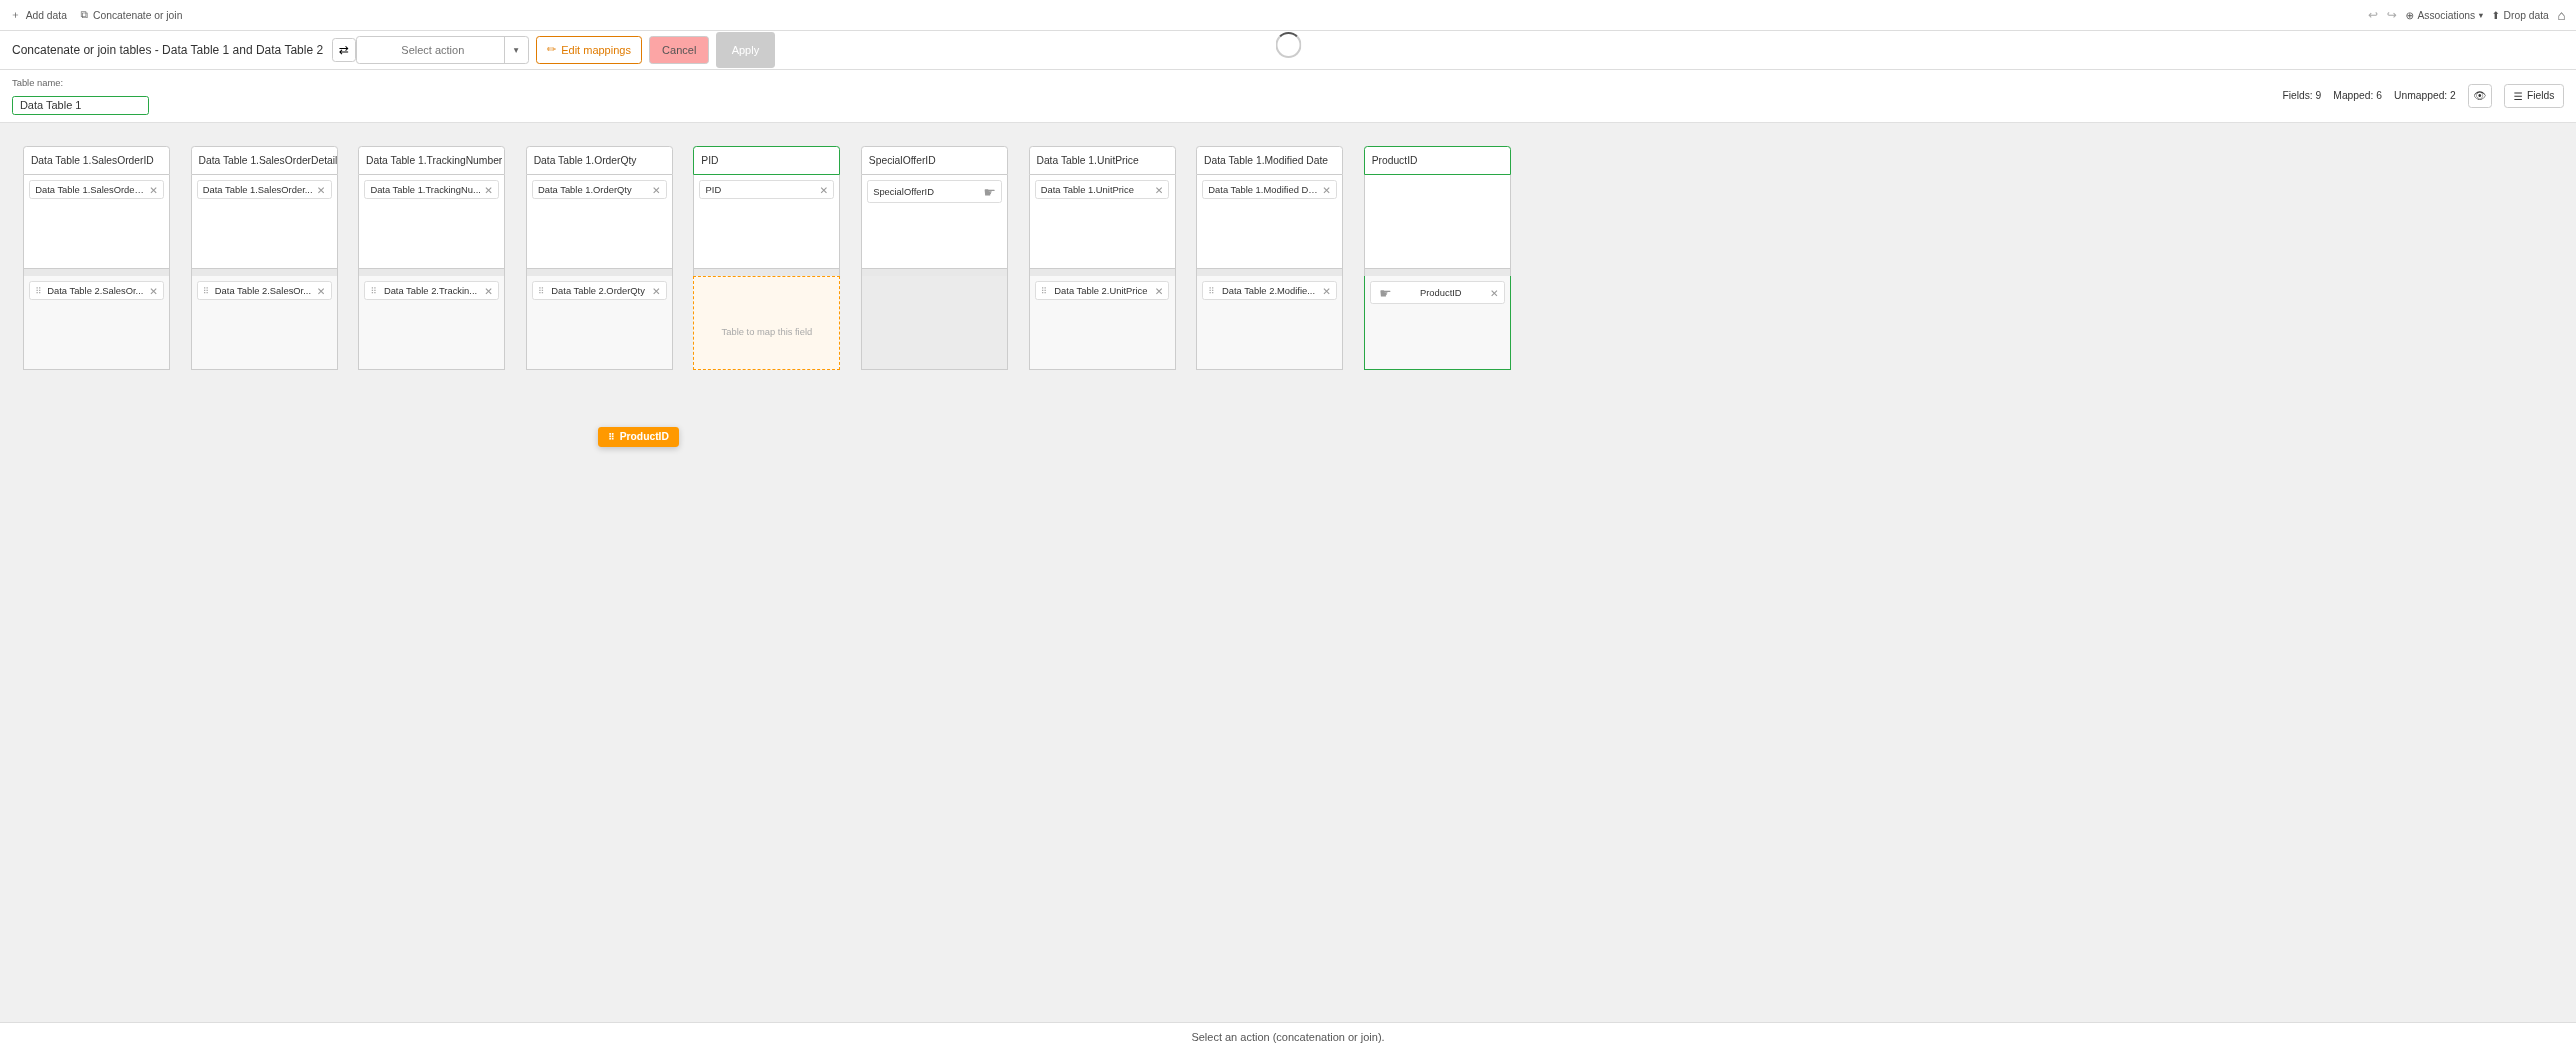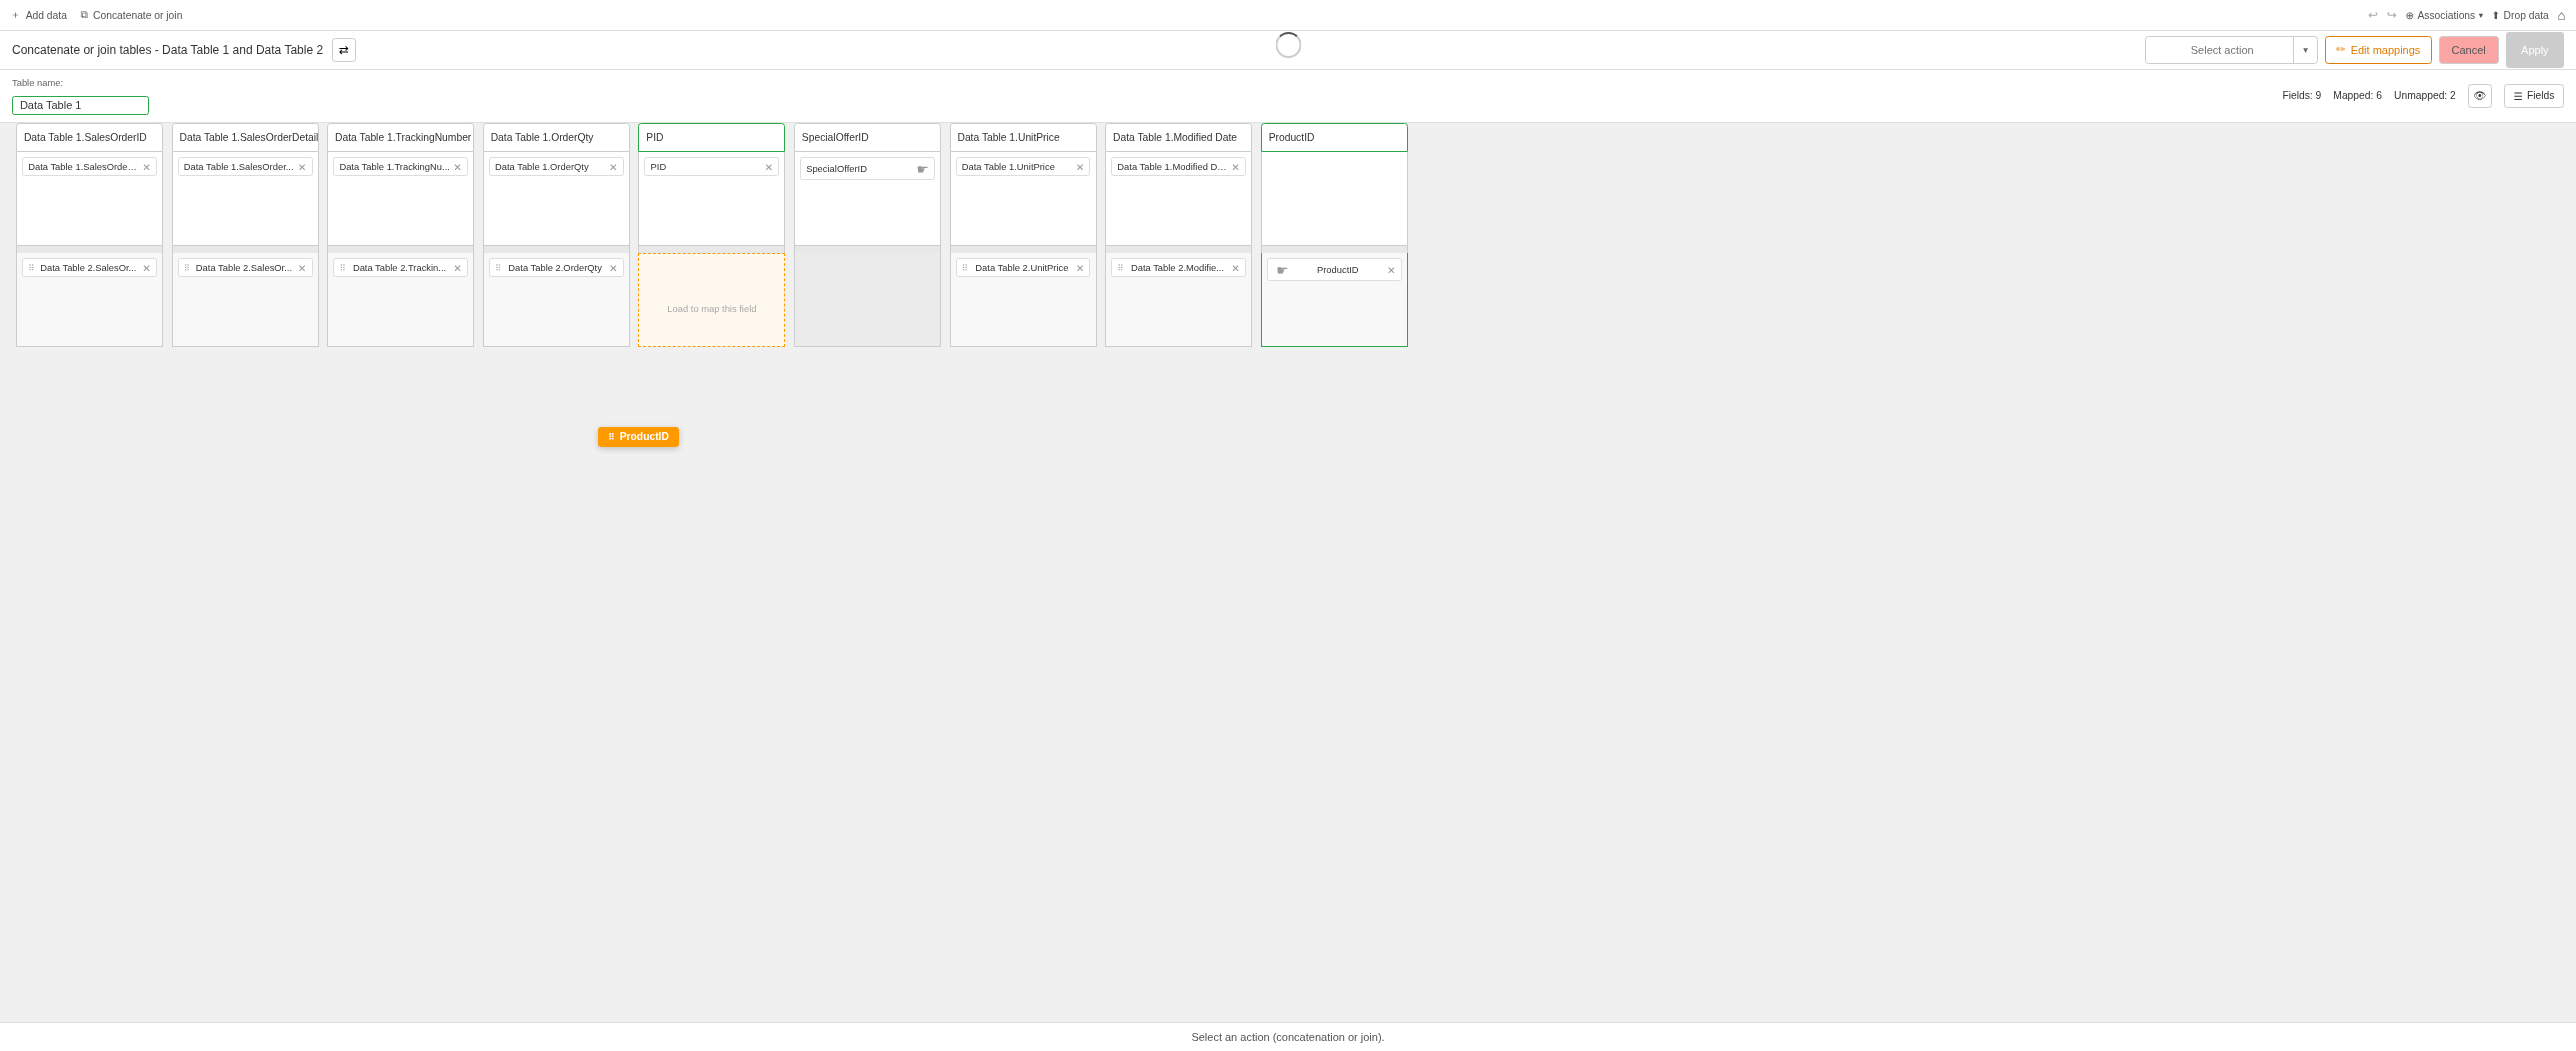--- a/index.html
+++ b/index.html
@@ -11,21 +11,21 @@
       background: #fff; border-bottom: 0.9px solid #ddd; height: 31px; padding: 0 10.3px;
     }
     .top-nav-left { display: flex; align-items: center; gap: 13.7px; }
     .top-nav-item { display: flex; align-items: center; gap: 5.1px; color: #555; font-size: 10.3px; cursor: pointer; }
     .top-nav-right { display: flex; align-items: center; gap: 8.6px; }
     .associations-btn { display: flex; align-items: center; gap: 3.4px; font-size: 10.3px; color: #555; cursor: pointer; }
     .load-data-btn { display: flex; align-items: center; gap: 3.4px; font-size: 10.3px; color: #555; cursor: pointer; }
 
     
     .toolbar {
-      display: flex; align-items: center; justify-content: space-between;
+      display: flex; align-items: center; 
       background: #fff; border-bottom: 0.9px solid #ddd; height: 39px; padding: 0 12px;
     }
     .toolbar-left { display: flex; align-items: center; gap: 8.6px; }
     .toolbar-title { font-size: 12px; color: #333; font-weight: 500; }
     .swap-btn {
       width: 24px; height: 24px; border: 0.9px solid #ccc; border-radius: 3.4px; background: #fff;
       display: flex; align-items: center; justify-content: center; cursor: pointer; font-size: 12px;
     }
     .toolbar-right { display: flex; align-items: center; gap: 6.9px; }
     .select-action-wrapper { display: flex; align-items: center; border: 0.9px solid #ccc; border-radius: 3.4px; height: 27.4px; background: #fff; padding-left: 36px; }
@@ -66,22 +66,22 @@
       width: 24px; height: 24px; border: 0.9px solid #ccc; border-radius: 3.4px; background: #fff;
       display: flex; align-items: center; justify-content: center; cursor: pointer;
     }
     .fields-btn {
       display: flex; align-items: center; gap: 4.3px; border: 0.9px solid #ccc; border-radius: 3.4px;
       background: #fff; padding: 0 8.6px; height: 24px; cursor: pointer; font-size: 10.3px;
     }
 
     
     .columns-container {
-      display: flex; gap: 0; overflow-x: auto; padding: 0;
-      background: #f0f0f0; flex: 1; margin-left: 16px;
+      display: flex; gap: 12px; overflow-x: auto; padding: 23px;
+      background: #f0f0f0; flex: 1;
     }
     .column-block {
       min-width: 147px; max-width: 147px; margin-right: 8.6px; display: flex; flex-direction: column;
     }
     .column-header {
       background: #fff; border: 0.9px solid #ccc; border-radius: 3.4px 3.4px 0 0;
       padding: 5.1px 6.9px; font-size: 10.3px; color: #333; font-weight: 500; white-space: nowrap;
       overflow: hidden; text-overflow: ellipsis; min-height: 29px; display: flex; align-items: center;
     }
     .column-header.green-border { border: 1.7px solid #28a745; }
@@ -319,21 +319,21 @@
           <span>PID</span>
         </div>
         <div class="column-body-top">
           <div class="field-tag">
             <span class="field-tag-text">PID</span>
             <span class="close-icon">✕</span>
           </div>
         </div>
         <div class="column-divider"></div>
         <div class="column-body-bottom drop-target" style="display:flex;align-items:center;justify-content:center;">
-          <span class="drop-text">Load to map this field</span>
+          <span class="drop-text">Table to map this field</span>
         </div>
       </div>
 
       <div class="column-block">
         <div class="column-header">
           <span>SpecialOfferID</span>
         </div>
         <div class="column-body-top">
           <div class="field-tag">
             <span class="field-tag-text">SpecialOfferID</span>

